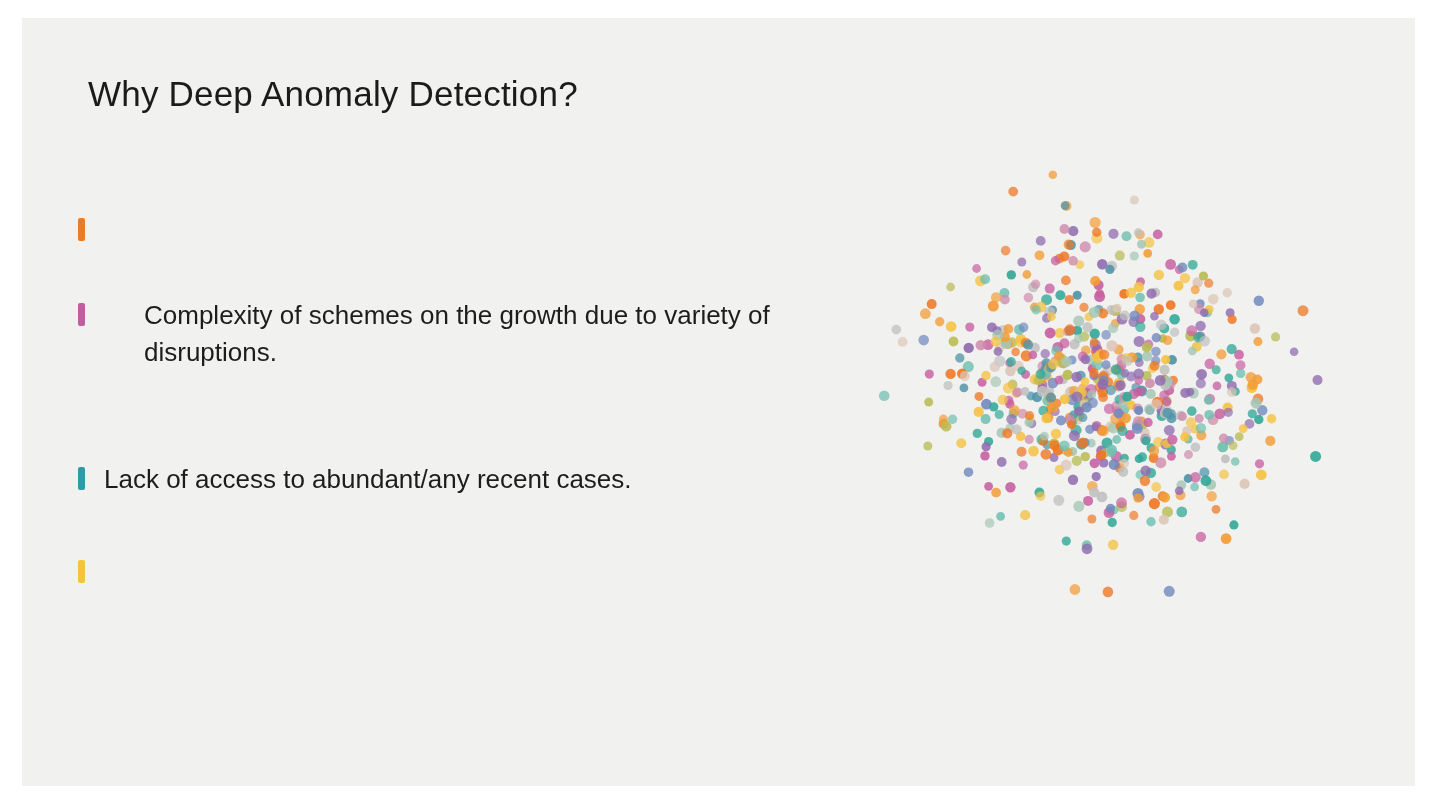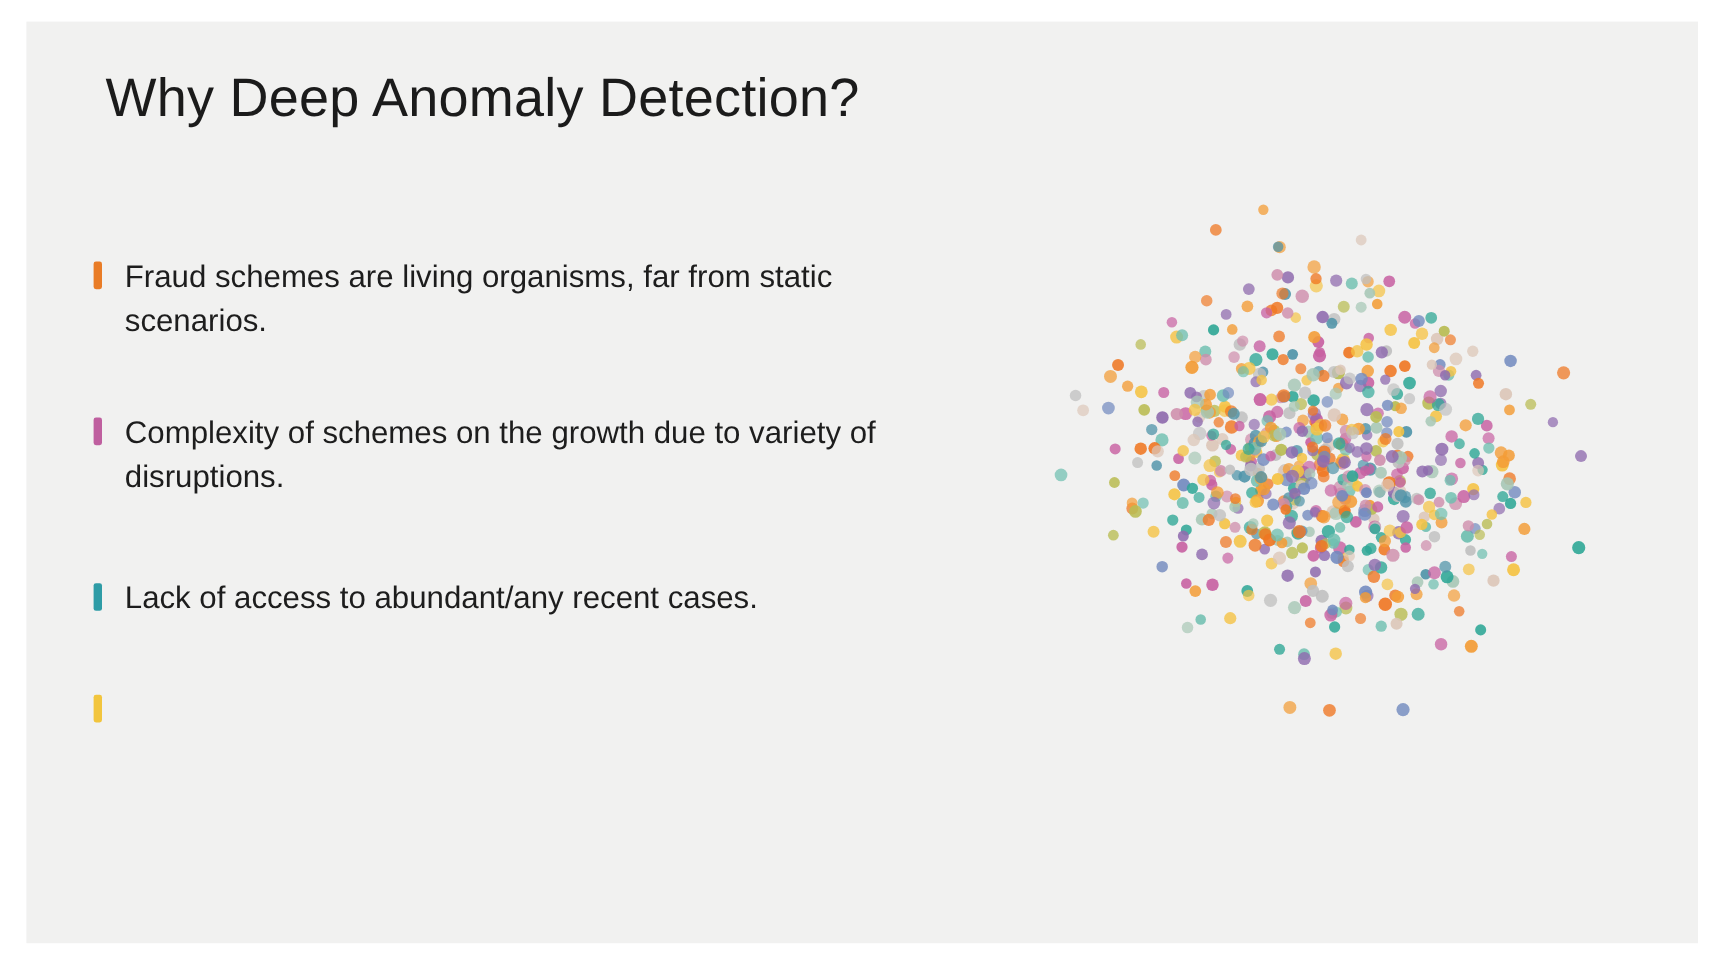--- a/index.html
+++ b/index.html
@@ -10,38 +10,38 @@
     overflow: hidden;
     position: relative;
   }
   .slide {
     position: absolute;
     left: 22px; top: 18px; right: 25px; bottom: 25px;
     background: #f1f1f0;
   }
   .slide-title {
     position: absolute;
-    left: 66px; top: 38px;
-    font-size: 45px;
+    left: 66px; top: 56px;
+    font-size: 35px;
     font-weight: 400;
     color: #1b1b1b;
     letter-spacing: 0.2px;
     white-space: nowrap;
   }
   .bullet-list {
     position: absolute;
     left: 56px; top: 194px;
     width: 780px;
   }
   .bullet-item {
     display: flex;
     align-items: flex-start;
   }
   .bullet-item.mb-a { margin-bottom: 56px; }
-  .bullet-item.mb-b { margin-bottom: 64px; }
+  .bullet-item.mb-b { margin-bottom: 90px; gap: 40px; }
   .bullet-item.mb-c { margin-bottom: 56px; }
   .bullet-marker {
     flex: 0 0 auto;
     width: 7px; height: 23px;
     border-radius: 2px;
     margin-top: 6px;
     margin-right: 19px;
   }
   .bullet-text {
     font-size: 26px;
@@ -59,22 +59,20 @@
 <body>
 
 <div class="slide">
 
   <h1 class="slide-title">Why Deep Anomaly Detection?</h1>
 
   <div class="bullet-list">
 
     <div class="bullet-item mb-a">
       <span class="bullet-marker" style="background-color: rgb(233, 124, 38);"></span>
-      <span class="bullet-text">Fraud schemes are living organisms, far from static
-scenarios.</span>
     </div>
 
     <div class="bullet-item mb-b">
       <span class="bullet-marker" style="background-color: rgb(191, 95, 159);"></span>
       <span class="bullet-text">Complexity of schemes on the growth due to variety of
 disruptions.</span>
     </div>
 
     <div class="bullet-item mb-c">
       <span class="bullet-marker" style="background-color: rgb(46, 156, 166);"></span>

